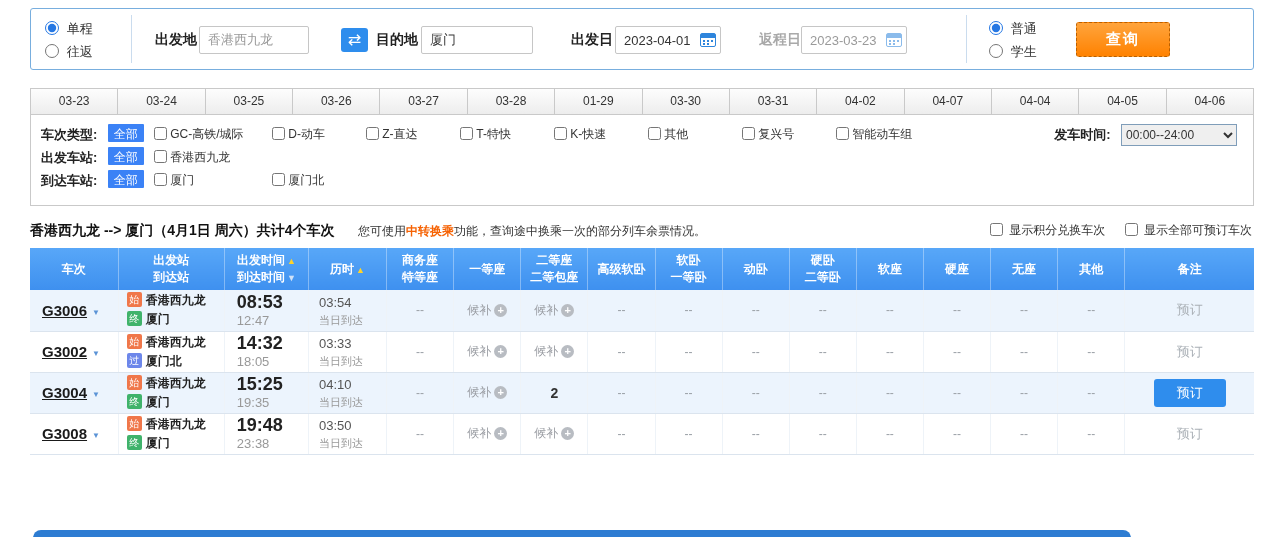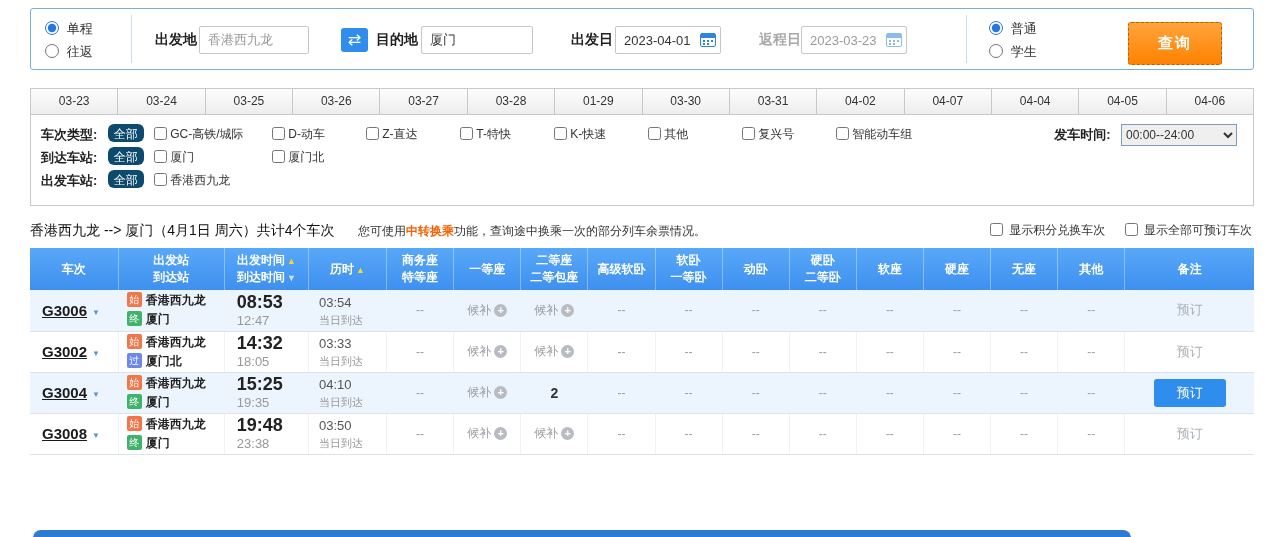--- a/index.html
+++ b/index.html
@@ -20,50 +20,50 @@
   .flabel.graylab{color:#a9a9a9;}
   .txt{position:absolute;top:17px;height:28px;border:1px solid #c6c6c6;border-radius:2px;
        padding:0 8px;font-size:13px;color:#333;font-family:inherit;background:#fff;}
   .txt.graytext{color:#9a9a9a;}
   .datewrap{position:absolute;top:17px;width:106px;height:28px;}
   .datewrap .txt{position:static;width:100%;height:100%;padding-right:24px;}
   .cal{position:absolute;right:5px;top:6px;width:16px;height:15px;cursor:pointer;}
   .swap{position:absolute;left:310px;top:19px;width:27px;height:24px;border-radius:3px;
         background:#2e8ded;color:#fff;text-align:center;line-height:23px;font-size:16px;cursor:pointer;}
   .passenger{position:absolute;left:958px;top:8px;}
-  .query-btn{position:absolute;left:1097px;top:13px;width:94px;height:43px;
+  .query-btn{position:absolute;left:1045px;top:13px;width:94px;height:35px;
              background:linear-gradient(#ffa43c,#ff8201);border:1px dashed #b95f00;border-radius:3px;
              color:#fff;font-size:15px;font-weight:bold;font-family:inherit;cursor:pointer;letter-spacing:2px;}
 
   
   .tabs{position:absolute;left:30px;top:88px;width:1224px;height:27px;display:flex;}
   .tab{flex:1 1 auto;height:27px;line-height:25px;text-align:center;font-size:12px;color:#333;
        background:linear-gradient(#fdfdfd,#ededed);border:1px solid #c9c9c9;margin-left:-1px;cursor:pointer;white-space:nowrap;}
   .tab:first-child{margin-left:0;}
   .tab.selected{flex:0 0 146px;background:#fff;color:#2b78d0;font-weight:bold;font-size:13px;
                 border-bottom-color:#fff;position:relative;z-index:3;}
 
   
   .filter-panel{position:absolute;left:30px;top:114px;width:1224px;height:92px;
                 border:1px solid #c9c9c9;background:#fff;padding:8px 10px 0;z-index:1;}
   .frow{height:22px;line-height:22px;white-space:nowrap;position:relative;margin-bottom:1px;}
   .flabel2{font-size:13px;font-weight:bold;color:#222;margin-right:6px;}
   .all-badge{display:inline-block;min-width:36px;height:18px;line-height:18px;text-align:center;
-             background:#0c4a6e;color:#fff;font-size:12px;border-radius:6px;vertical-align:1px;
+             background:#3b82f6;color:#fff;font-size:12px;border-radius:1px;vertical-align:1px;
              margin-right:6px;padding:1px 3px;cursor:pointer;}
   .chk{display:inline-block;font-size:12px;color:#333;cursor:pointer;width:94px;vertical-align:top;}
   .chk.first{width:118px;}
   .chk:last-child{width:auto;}
   .time-filter{position:absolute;right:6px;top:0;}
   .time-filter select{width:116px;height:22px;font-size:12px;border:1px solid #7f9db9;
                       vertical-align:middle;font-family:inherit;color:#333;}
 
   
   .summary{position:absolute;left:30px;top:219px;width:1224px;height:22px;line-height:22px;font-size:12px;}
-  .route{font-weight:normal;font-size:14px;color:#111;}
+  .route{font-weight:bold;font-size:14px;color:#111;}
   .tip{margin-left:20px;color:#333;}
   .olink{color:#f66203;font-weight:bold;text-decoration:none;cursor:pointer;}
   .toggles{position:absolute;right:2px;top:0;}
   .toggles label{margin-left:16px;font-size:12px;color:#333;cursor:pointer;}
 
   
   .table-wrap{position:absolute;left:30px;top:248px;width:1224px;}
   table{border-collapse:collapse;table-layout:fixed;width:1224px;}
   thead th{background:linear-gradient(#58a7f8,#3e90ef);color:#fff;font-size:12px;font-weight:bold;
            height:42px;padding:0;border-right:1px solid rgba(255,255,255,.35);}
@@ -203,28 +203,28 @@
     <div class="frow">
       <span class="flabel2">车次类型:</span>
       <span class="all-badge">全部</span>
       <span><label class="chk first"><input type="checkbox" style=""><span>GC-高铁/城际</span></label><label class="chk"><input type="checkbox" style=""><span>D-动车</span></label><label class="chk"><input type="checkbox" style=""><span>Z-直达</span></label><label class="chk"><input type="checkbox" style=""><span>T-特快</span></label><label class="chk"><input type="checkbox" style=""><span>K-快速</span></label><label class="chk"><input type="checkbox" style=""><span>其他</span></label><label class="chk"><input type="checkbox" style=""><span>复兴号</span></label><label class="chk"><input type="checkbox" style=""><span>智能动车组</span></label></span>
       <span class="time-filter">
         <span class="flabel2">发车时间:</span>
         <select><option>00:00--24:00</option></select>
       </span>
     </div>
     <div class="frow">
+      <span class="flabel2">出发车站:</span>
+      <span class="all-badge">全部</span>
+      <span><label class="chk first"><input type="checkbox" style=""><span>香港西九龙</span></label></span>
+    </div>
+    <div class="frow">
       <span class="flabel2">到达车站:</span>
       <span class="all-badge">全部</span>
       <span><label class="chk first"><input type="checkbox" style=""><span>厦门</span></label><label class="chk"><input type="checkbox" style=""><span>厦门北</span></label></span>
-    </div>
-    <div class="frow">
-      <span class="flabel2">出发车站:</span>
-      <span class="all-badge">全部</span>
-      <span><label class="chk first"><input type="checkbox" style=""><span>香港西九龙</span></label></span>
     </div>
   </div>
 
   <div class="summary">
     <span class="route"><span>香港西九龙</span><span> --&gt; </span><span>厦门</span><span>（4月1日  周六）</span><span>共计4个车次</span></span>
     <span class="tip"><span>您可使用</span><a class="olink">中转换乘</a><span>功能，查询途中换乘一次的部分列车余票情况。</span></span>
     <span class="toggles">
       <label>
         <input type="checkbox" style="">
         <span>显示积分兑换车次</span>

